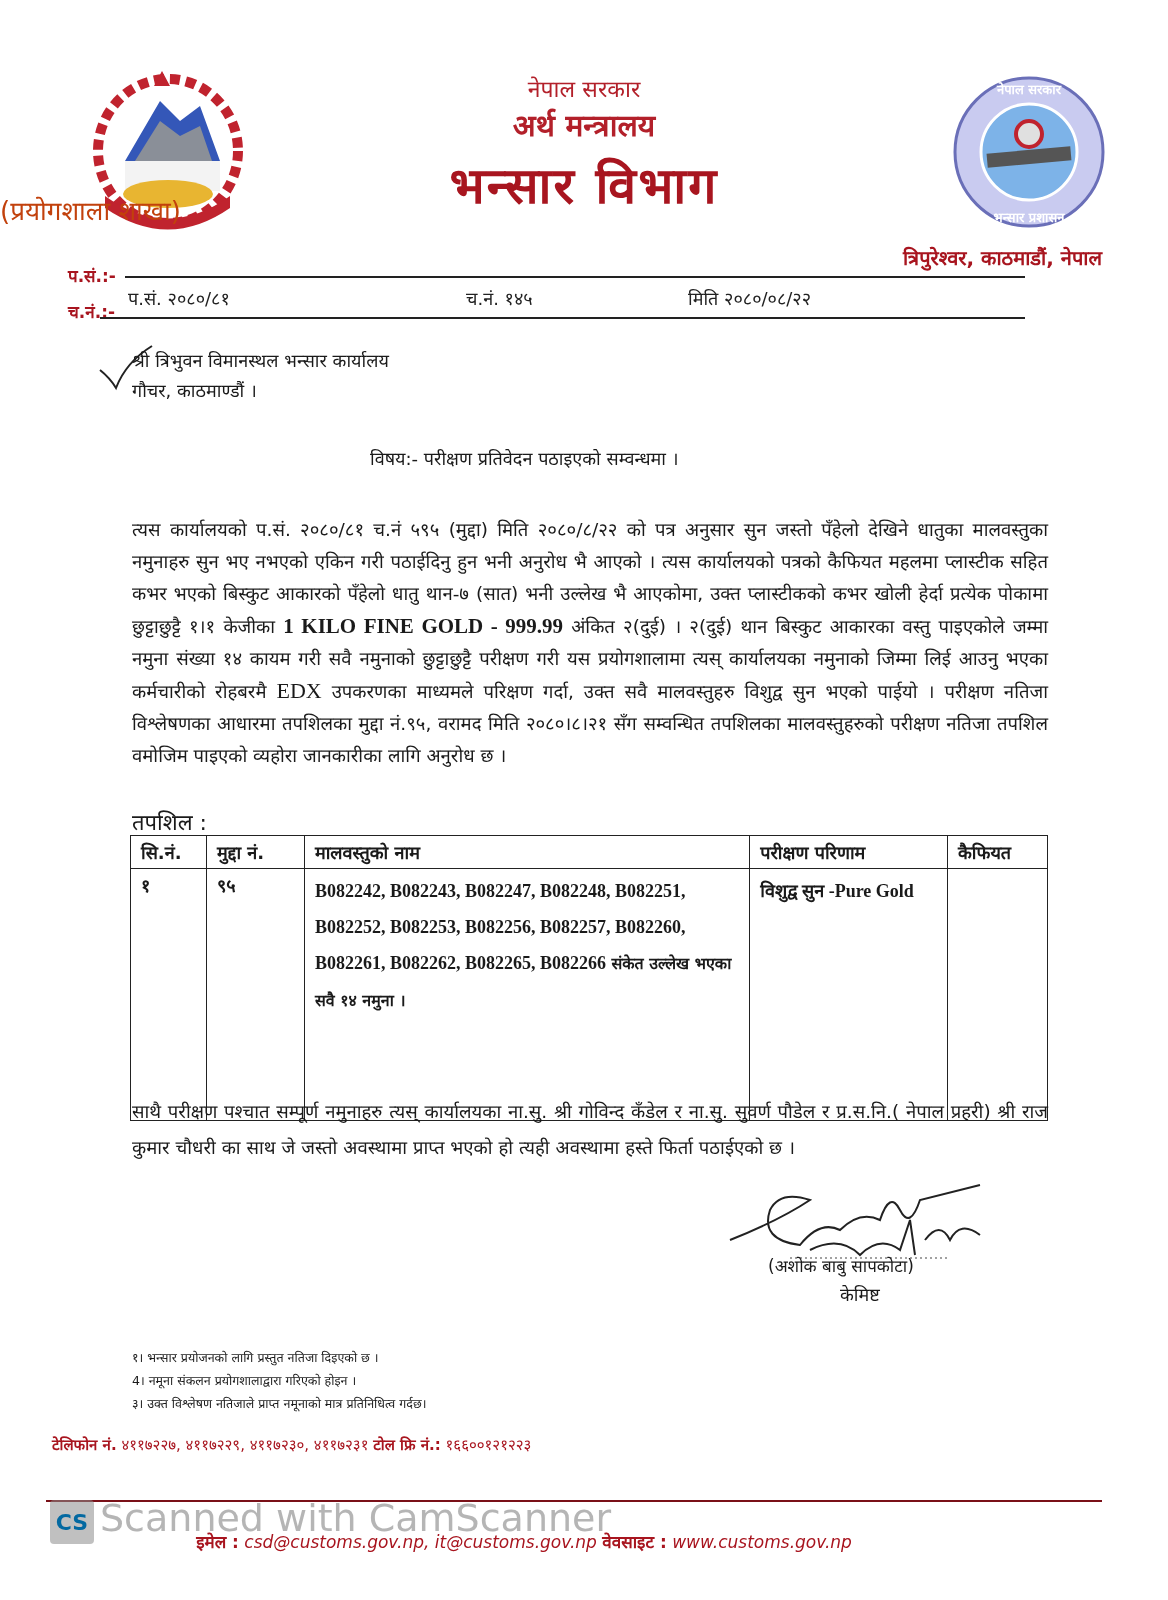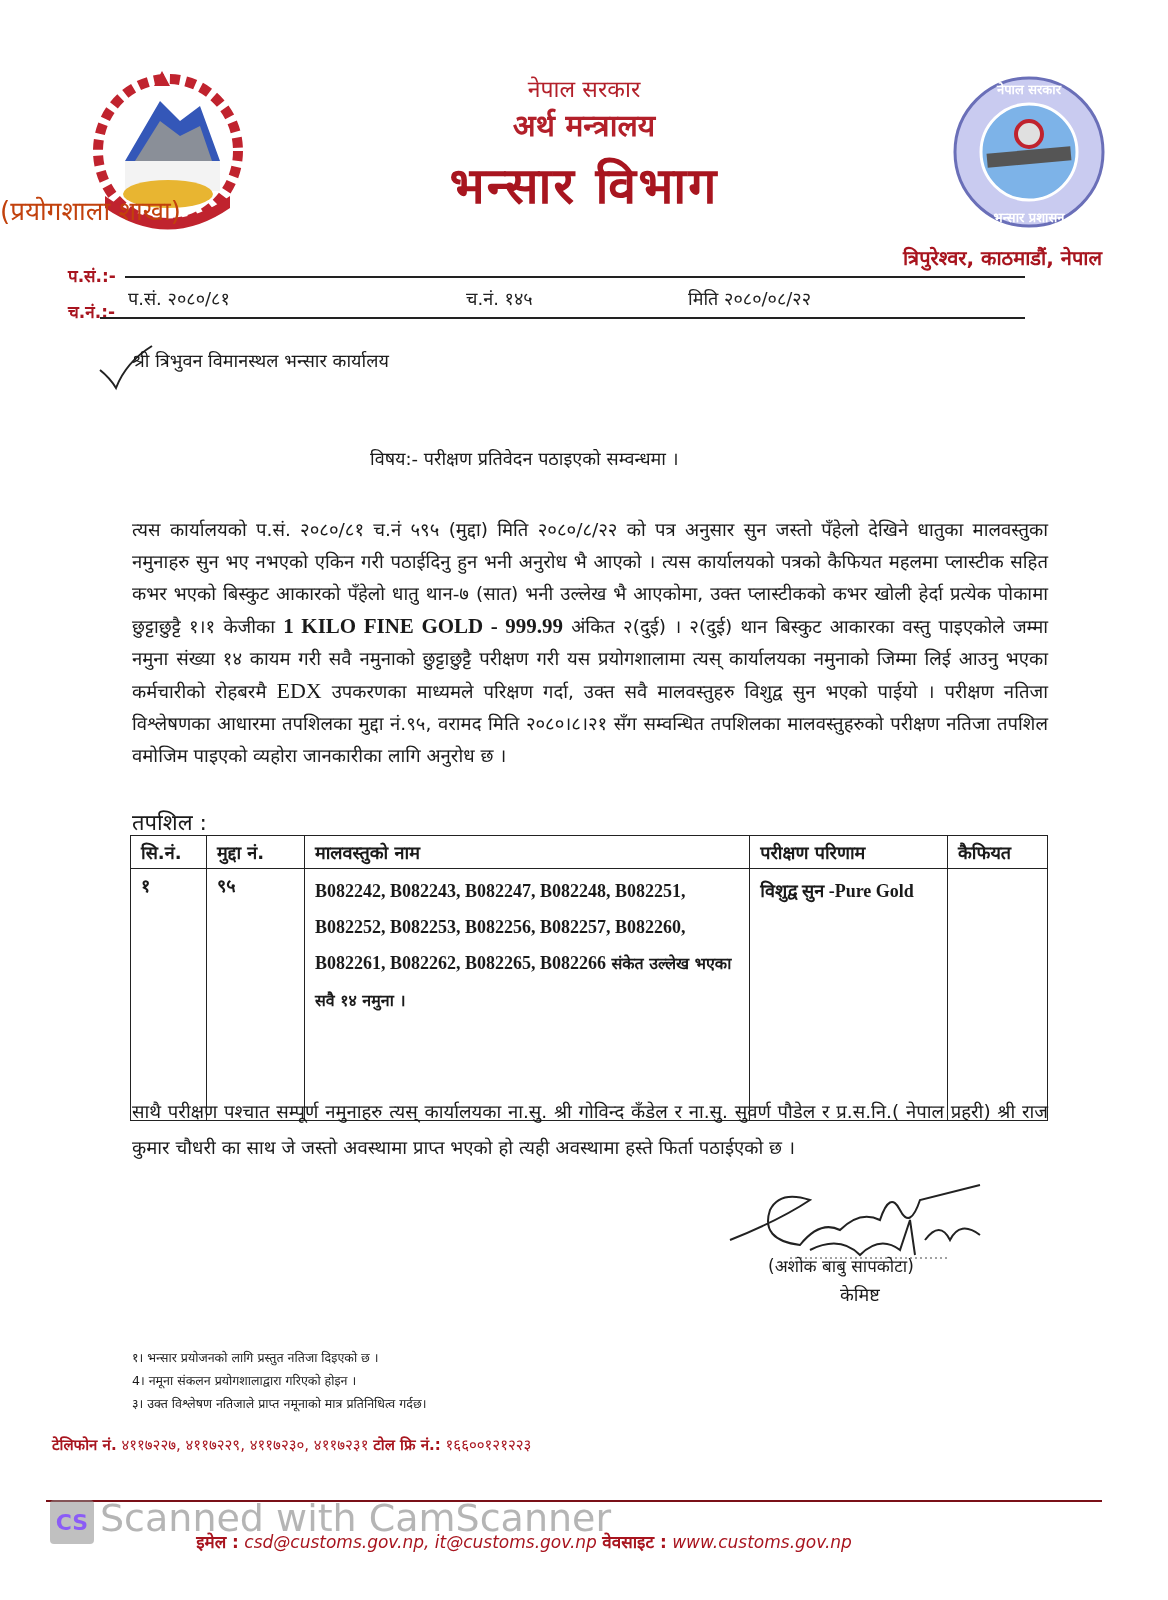--- a/index.html
+++ b/index.html
@@ -50,21 +50,21 @@
   
   .notes { left: 132px; top: 1346px; font-size: 12.5px; line-height: 23px; }
 
   
   .foot-rule { left: 46px; top: 1500px; width: 1056px; height: 2px; background: #7a1018; }
   .foot-phone { left: 52px; top: 1434px; width: 1050px; font-size: 15px; color: #a8151f; white-space: nowrap; }
   .foot-phone b { font-weight: bold; }
   .foot-mail { left: 0; width: 1048px; top: 1530px; text-align: center; font-size: 17px; color: #a8151f; }
   .foot-mail i { font-style: italic; }
   .watermark { left: 50px; top: 1496px; font-size: 38px; color: rgba(120,120,120,0.55); white-space: nowrap; }
-  .cs-badge { left: 50px; top: 1500px; width: 44px; height: 44px; background: rgba(140,140,140,0.55); border-radius: 4px; color: #8b5cf6; font-size: 22px; font-weight: bold; display: flex; align-items: center; justify-content: center; }
+  .cs-badge { left: 50px; top: 1500px; width: 44px; height: 44px; background: rgba(140,140,140,0.55); border-radius: 4px; color: #0369a1; font-size: 22px; font-weight: bold; display: flex; align-items: center; justify-content: center; }
 </style>
 </head>
 <body>
 
 <svg class="abs emblem-left" viewBox="0 0 175 165">
   <ellipse cx="88" cy="85" rx="70" ry="72" fill="none" stroke="#c0232e" stroke-width="10" stroke-dasharray="10 6"></ellipse>
   <polygon points="45,95 80,35 100,55 120,40 140,95" fill="#3457b8"></polygon>
   <polygon points="55,95 80,55 100,70 120,60 132,95" fill="#8a8f98"></polygon>
   <rect x="45" y="95" width="95" height="30" fill="#f3f3f3"></rect>
   <ellipse cx="88" cy="128" rx="45" ry="14" fill="#e8b531"></ellipse>
@@ -95,20 +95,21 @@
 <div class="abs ref-line" style="left:466px;">च.नं. १४५</div>
 <div class="abs ref-line" style="left:688px;">मिति २०८०/०८/२२</div>
 <div class="abs rule rule2"></div>
 
 <svg class="abs" style="left:96px; top:342px; width:60px; height:50px;" viewBox="0 0 60 50">
   <path d="M4,28 Q14,36 20,46 Q30,20 56,4" fill="none" stroke="#222" stroke-width="2"></path>
 </svg>
 
 <div class="abs recipient">
   <div>श्री त्रिभुवन विमानस्थल भन्सार कार्यालय</div>
+  <div>गौचर, काठमाण्डौं ।</div>
 </div>
 
 <div class="abs subject">विषय:- परीक्षण प्रतिवेदन पठाइएको सम्वन्धमा ।</div>
 
 <div class="abs para"><span>त्यस कार्यालयको प.सं. २०८०/८१ च.नं ५९५ (मुद्दा) मिति २०८०/८/२२ को पत्र अनुसार सुन जस्तो पँहेलो देखिने धातुका मालवस्तुका नमुनाहरु सुन भए नभएको एकिन गरी पठाईदिनु हुन भनी अनुरोध भै आएको । त्यस कार्यालयको पत्रको कैफियत महलमा प्लास्टीक सहित कभर भएको बिस्कुट आकारको पँहेलो धातु थान-७ (सात) भनी उल्लेख भै आएकोमा, उक्त प्लास्टीकको कभर खोली हेर्दा प्रत्येक पोकामा छुट्टाछुट्टै १।१ केजीका </span><b>1 KILO FINE GOLD - 999.99</b><span> अंकित २(दुई) । २(दुई)  थान बिस्कुट आकारका वस्तु पाइएकोले जम्मा नमुना संख्या १४ कायम गरी सवै नमुनाको छुट्टाछुट्टै परीक्षण गरी यस प्रयोगशालामा त्यस् कार्यालयका नमुनाको जिम्मा लिई आउनु भएका कर्मचारीको रोहबरमै </span><span class="serif">EDX</span><span> उपकरणका माध्यमले परिक्षण गर्दा, उक्त सवै मालवस्तुहरु विशुद्व सुन भएको पाईयो । परीक्षण नतिजा विश्लेषणका आधारमा तपशिलका मुद्दा नं.९५, वरामद मिति २०८०।८।२१ सँग सम्वन्धित तपशिलका मालवस्तुहरुको परीक्षण नतिजा तपशिल वमोजिम पाइएको व्यहोरा जानकारीका लागि अनुरोध छ ।</span></div>
 
 <div class="abs tapsil">तपशिल :</div>
 
 <table class="results">
   <colgroup>

